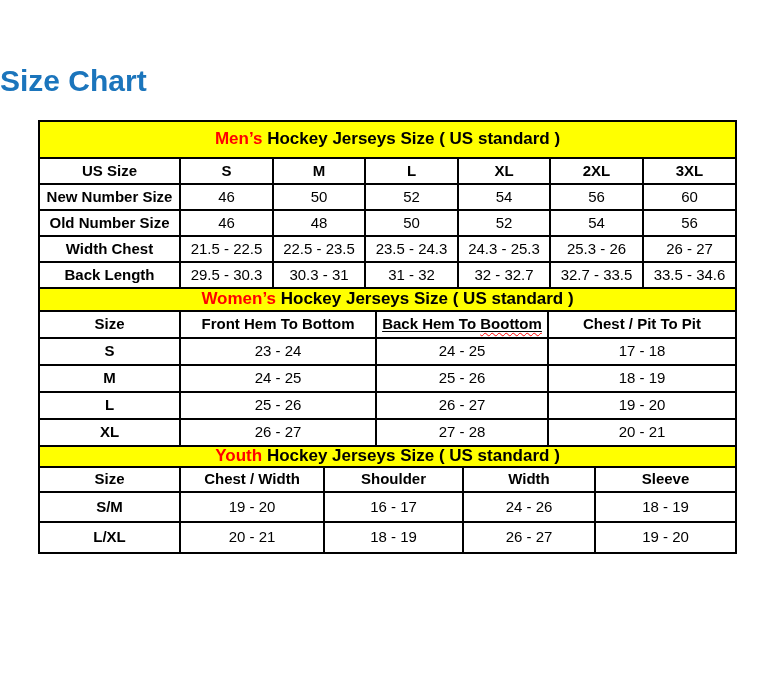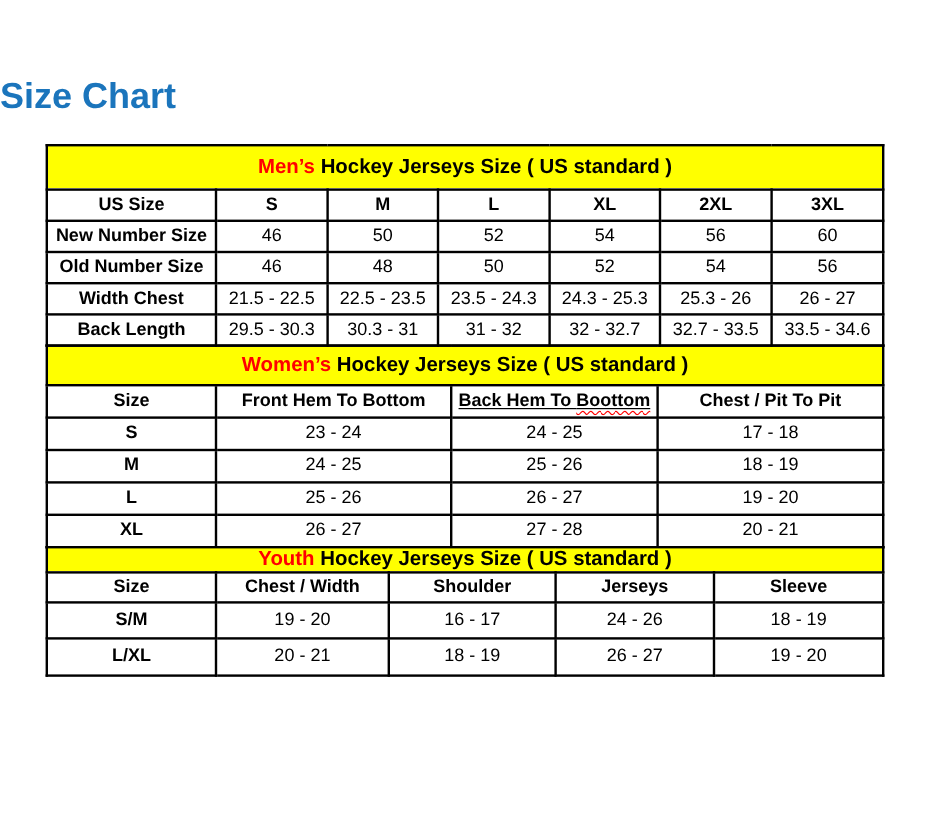--- a/index.html
+++ b/index.html
@@ -132,21 +132,21 @@
     </table>
 
   <table class="sec">
     <colgroup>
       <col style="width:141px">
         <col style="width:196px">
         <col style="width:172px">
         <col style="width:188px">
     </colgroup>
     <tbody>
-        <tr class="banner-row" style="height:33px">
+        <tr class="banner-row" style="height:23px">
       <td colspan="4"><span class="hl">Women’s</span><span> Hockey Jerseys Size ( US standard )</span></td>
     </tr>
     <tr style="height:27px">
       <th>Size</th>
       <th>Front Hem To Bottom</th>
       <th><span class="underlined"><span>Back Hem To </span><span class="squiggle">Boottom</span></span></th>
       <th>Chest / Pit To Pit</th>
     </tr>
     <tr style="height:27px">
       <td class="rowlabel-bold">S</td>
@@ -184,21 +184,21 @@
         <col style="width:141px">
     </colgroup>
     <tbody>
         <tr class="banner-row" style="height:21px">
       <td colspan="5"><span class="hl">Youth</span><span> Hockey Jerseys Size ( US standard )</span></td>
     </tr>
     <tr style="height:25px">
       <th>Size</th>
       <th>Chest / Width</th>
       <th>Shoulder</th>
-      <th>Jerseys</th>
+      <th>Width</th>
       <th>Sleeve</th>
     </tr>
     <tr style="height:30px">
       <td class="rowlabel-bold">S/M</td>
       <td class="val">19 - 20</td>
       <td class="val">16 - 17</td>
       <td class="val">24 - 26</td>
       <td class="val">18 - 19</td>
     </tr>
     <tr style="height:31px">

